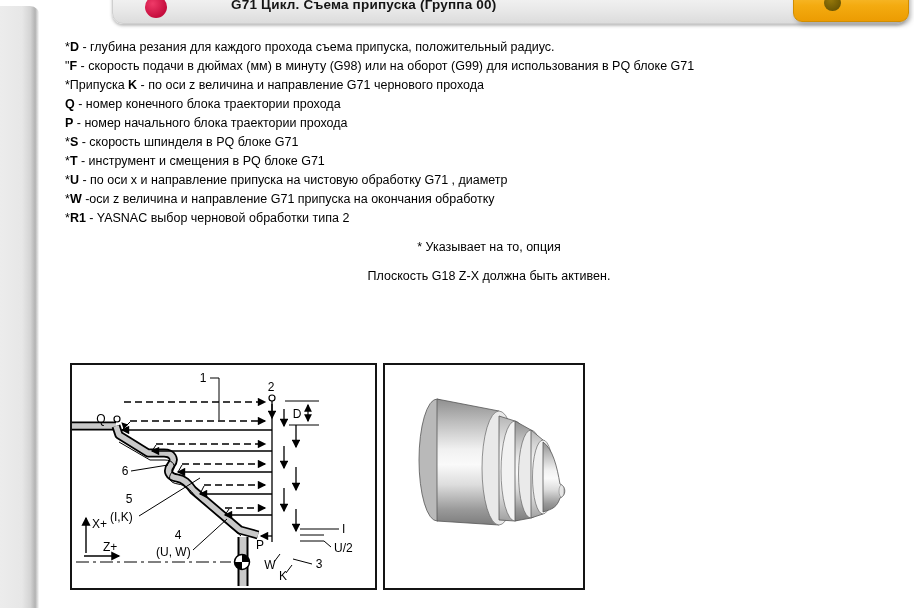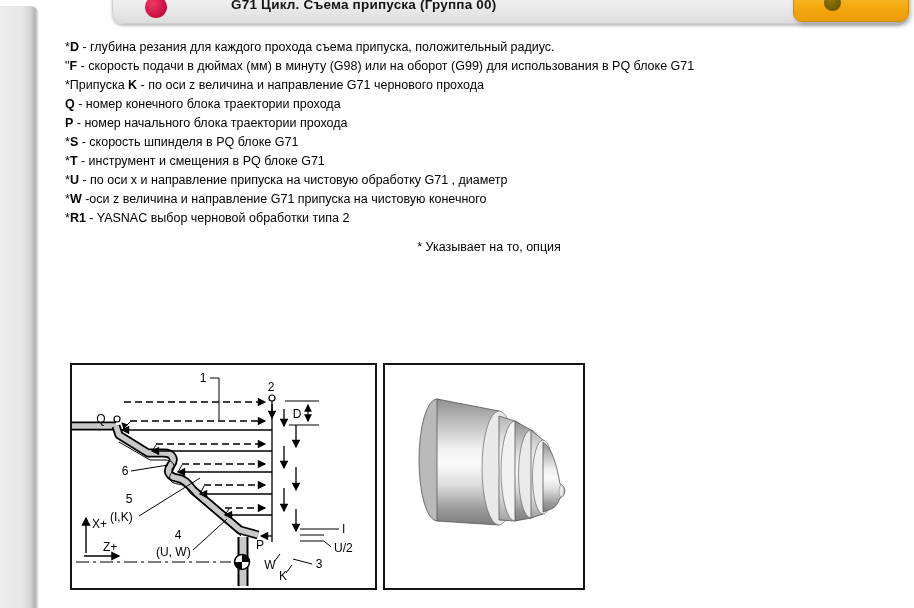--- a/index.html
+++ b/index.html
@@ -71,24 +71,25 @@
 
 <div class="content">
   <div class="pline"><span>*</span><b>D</b><span> - глубина резания для каждого прохода съема припуска, положительный радиус.</span></div>
   <div class="pline"><span>"</span><b>F</b><span> - скорость подачи в дюймах (мм) в минуту (G98) или на оборот (G99) для использования в PQ блоке G71</span></div>
   <div class="pline"><span>*Припуска </span><b>K</b><span> - по оси z величина и направление G71 чернового прохода</span></div>
   <div class="pline"><span></span><b>Q</b><span> - номер конечного блока траектории прохода</span></div>
   <div class="pline"><span></span><b>P</b><span> - номер начального блока траектории прохода</span></div>
   <div class="pline"><span>*</span><b>S</b><span> - скорость шпинделя в PQ блоке G71</span></div>
   <div class="pline"><span>*</span><b>T</b><span> - инструмент и смещения в PQ блоке G71</span></div>
   <div class="pline"><span>*</span><b>U</b><span> - по оси x и направление припуска на чистовую обработку G71 , диаметр</span></div>
-  <div class="pline"><span>*</span><b>W</b><span> -оси z величина и направление G71 припуска на чистовую конечного</span></div>
+  <div class="pline"><span>*</span><b>W</b><span> -оси z величина и направление G71 припуска на окончания обработку</span></div>
   <div class="pline"><span>*</span><b>R1</b><span> - YASNAC выбор черновой обработки типа 2</span></div>
 
   <div class="pline mt">* Указывает на то, опция</div>
+  <div class="pline mt">Плоскость G18 Z-X должна быть активен.</div>
 
 </div>
 
 <div class="figbox left">
 <svg width="303" height="223" viewBox="0 0 303 223">
   <defs>
     <marker id="arr" viewBox="0 0 10 10" refX="8.5" refY="5" markerWidth="7.5" markerHeight="6.5" orient="auto-start-reverse">
       <path d="M0,0 L10,5 L0,10 Z" fill="#000"></path>
     </marker>
   </defs>

